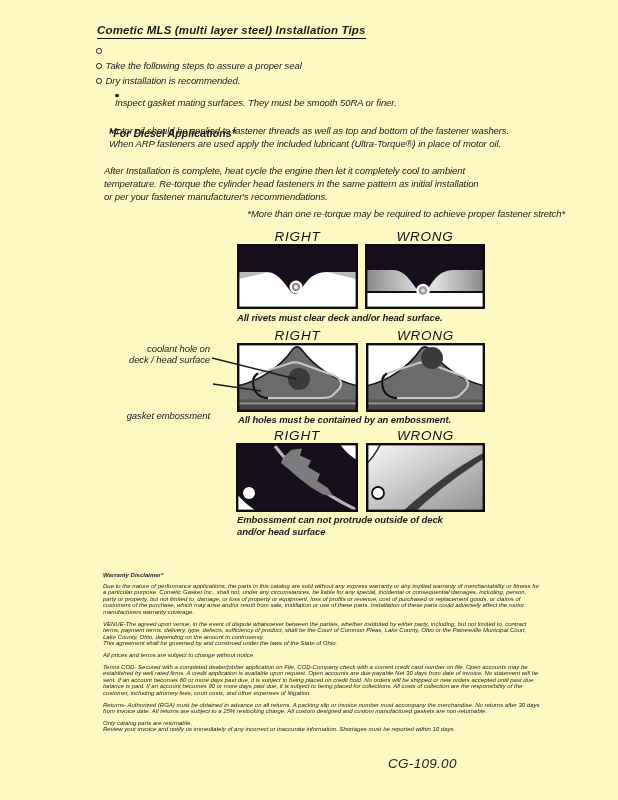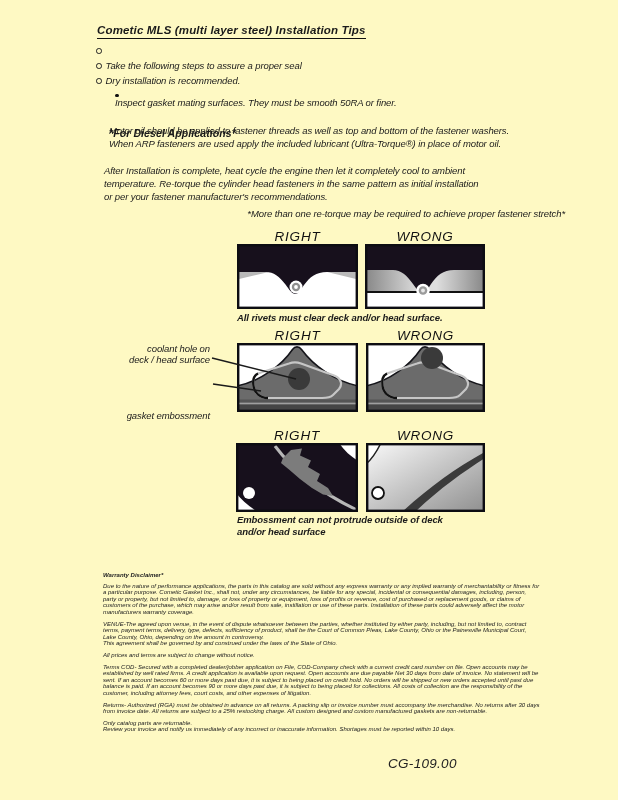--- a/index.html
+++ b/index.html
@@ -142,20 +142,21 @@
       <circle cx="66" cy="15" r="11" fill="#3a3a3a"></circle>
       <rect x="1.2" y="1.2" width="116.6" height="66.6" fill="none" stroke="#0d0d12" stroke-width="2.4"></rect>
     </svg>
   </div>
 
   <svg class="abs" style="left:105px;top:340px;pointer-events:none;" width="200" height="60" viewBox="0 0 200 60">
     <line x1="107" y1="18" x2="191" y2="39" stroke="#1a1a1a" stroke-width="1.3"></line>
     <line x1="108" y1="44" x2="156" y2="51" stroke="#1a1a1a" stroke-width="1.3"></line>
   </svg>
 
+  <div class="abs caption" style="left:238px;top:414px;">All holes must be contained by an embossment.</div>
 
   <div class="abs dlabel" style="left:236px;top:428px;width:122px;">RIGHT</div>
   <div class="abs dlabel" style="left:366px;top:428px;width:119px;">WRONG</div>
 
   <div class="abs diag" style="left:236px;top:443px;">
     <svg width="122" height="69" viewBox="0 0 122 69">
       <rect width="122" height="69" fill="#fff"></rect>
       <path d="M0,0 H103 C108,7.5 115,13.5 122,18 V69 H22 C13,63.5 5,56.5 0,50 Z" fill="#17101c"></path>
       <path d="M39,3 C57,27 85,50 121,67" stroke="#b7b7b7" stroke-width="3" fill="none"></path>
       <path d="M47,15 L55,7 L66,5.5 L64,12.5 L75,17.5 L72,24 L84,31 L81,38 L92,45 L97,53 L87,51.5 L76,45 L64,36 L53,26.5 L45,20 Z" fill="#7c7c7c"></path>

